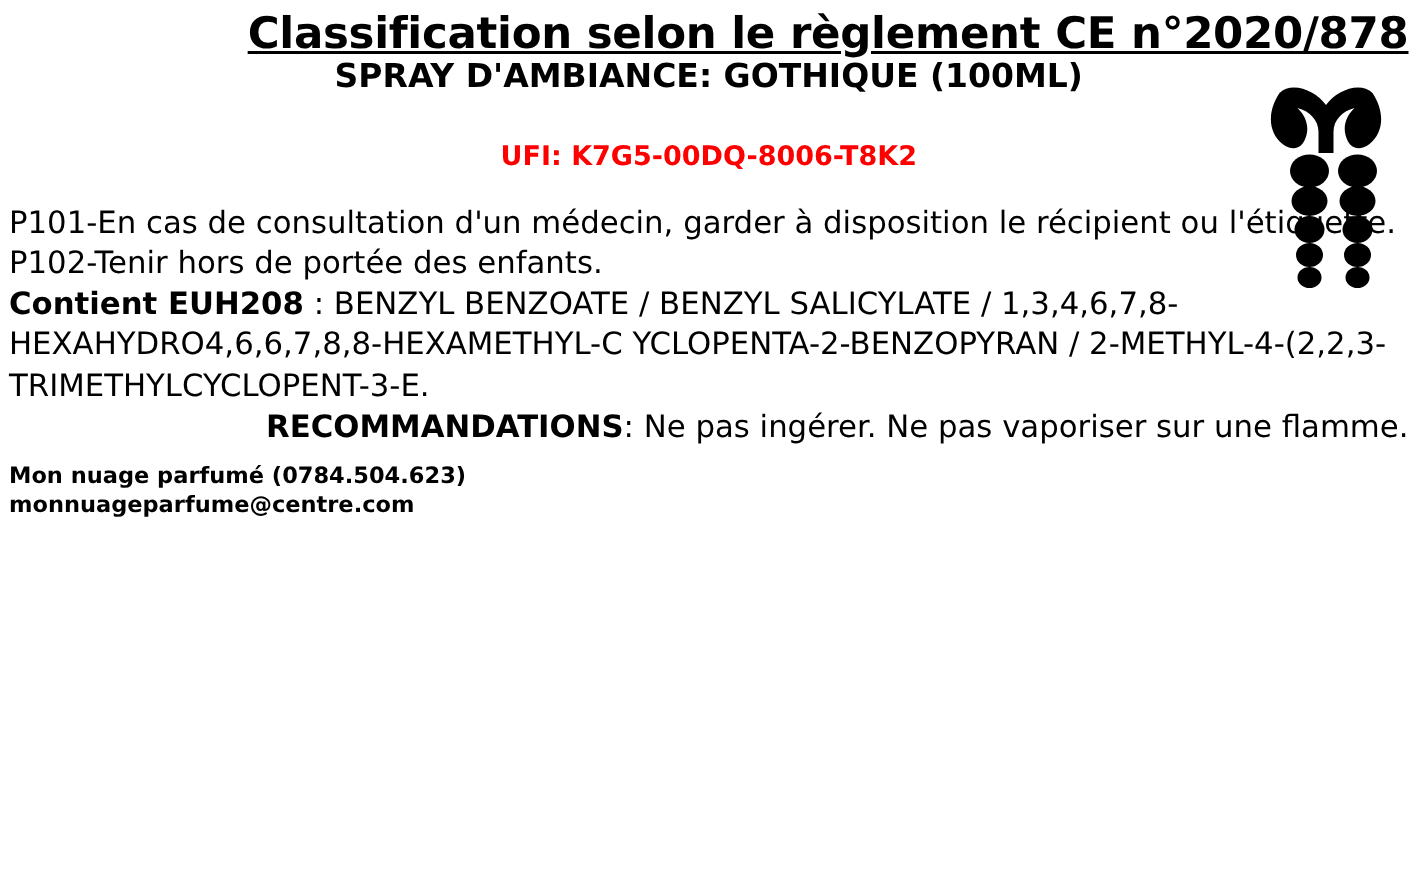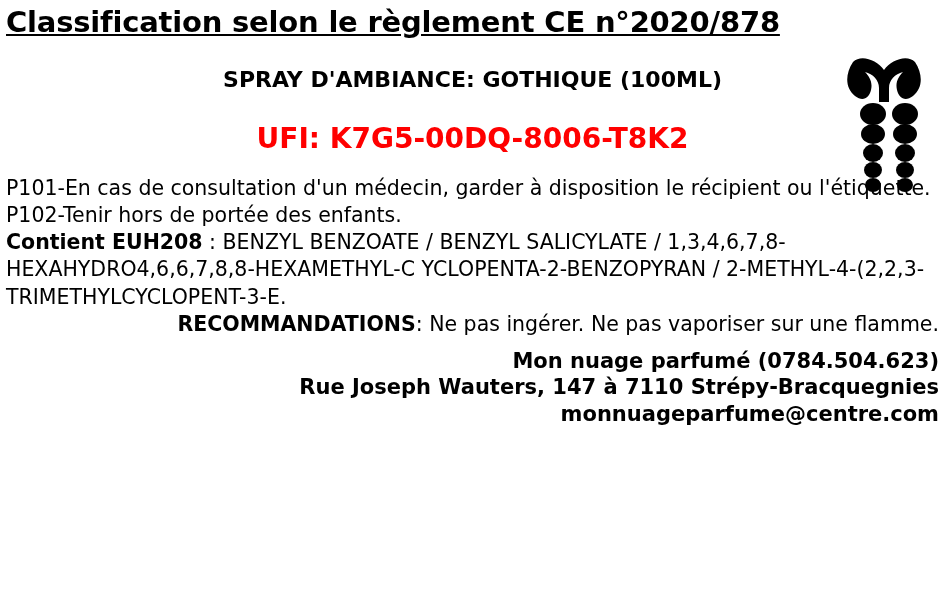--- a/index.html
+++ b/index.html
@@ -15,38 +15,37 @@
     overflow: hidden;
   }
   .page {
     position: relative;
     width: 945px;
     height: 590px;
     box-sizing: border-box;
     padding: 0 6px;
   }
   .doc-title {
-    text-align: left;
+    text-align: right;
     font-size: 29px;
     font-weight: bold;
     text-decoration: underline;
     letter-spacing: -0.2px;
     margin: 6px 0 0 0;
     line-height: 1.15;
   }
   .product-name {
     text-align: center;
     font-size: 22px;
     font-weight: bold;
-    margin-top: 28px;
     line-height: 1.2;
   }
   .ufi {
     text-align: center;
-    font-size: 28px;
+    font-size: 18px;
     font-weight: bold;
     color: #ff0000;
     margin-top: 28px;
     line-height: 1.2;
   }
   .body-block {
     margin-top: 20px;
     font-size: 20.5px;
     line-height: 1.32;
     text-align: left;
@@ -62,22 +61,22 @@
   }
   .euh-line b,
   .reco-line b {
     font-weight: bold;
   }
   .reco-line {
     margin-top: 2px;
     text-align: right;
   }
   .footer {
-    text-align: right;
-    font-size: 21px;
+    text-align: left;
+    font-size: 15px;
     font-weight: bold;
     line-height: 1.28;
     margin-top: 10px;
   }
   .footer div {
     white-space: nowrap;
   }
   .pictogram {
     position: absolute;
     top: 52px;
@@ -103,21 +102,20 @@
   <div class="body-block">
     <p class="statements">P101-En cas de consultation d'un médecin, garder à disposition le récipient ou l'étiquette. P102-Tenir hors de portée des enfants.</p>
 
     <p class="euh-line"><b>Contient EUH208</b><span> : BENZYL BENZOATE / BENZYL SALICYLATE / 1,3,4,6,7,8-HEXAHYDRO4,6,6,7,8,8-HEXAMETHYL-C YCLOPENTA-2-BENZOPYRAN / 2-METHYL-4-(2,2,3- TRIMETHYLCYCLOPENT-3-E.</span></p>
 
     <p class="reco-line"><b>RECOMMANDATIONS</b><span>: Ne pas ingérer. Ne pas vaporiser sur une flamme.</span></p>
   </div>
 
   <div class="footer">
     <div>Mon nuage parfumé (0784.504.623)</div>
-    <div>Rue Joseph Wauters, 147 à 7110 Strépy-Bracquegnies</div>
     <div>monnuageparfume@centre.com</div>
   </div>
 
   <div class="pictogram">
     <svg width="92" height="142" viewBox="0 0 92 142" xmlns="http://www.w3.org/2000/svg">
       <g fill="#000000">
         <path d="M10 4 C2 16 2 30 12 38 C20 44 26 40 28 32 C30 24 26 18 22 14 C30 16 36 22 36 30 L36 44 L46 44 L46 30 C46 22 52 16 60 14 C56 18 52 24 54 32 C56 40 62 44 70 38 C80 30 80 16 72 4 C64 -4 48 2 41 12 C34 2 18 -4 10 4 Z"></path>
         <ellipse cx="30" cy="56" rx="13" ry="11"></ellipse>
         <ellipse cx="30" cy="76" rx="12" ry="10"></ellipse>
         <ellipse cx="30" cy="95" rx="10" ry="9"></ellipse>

